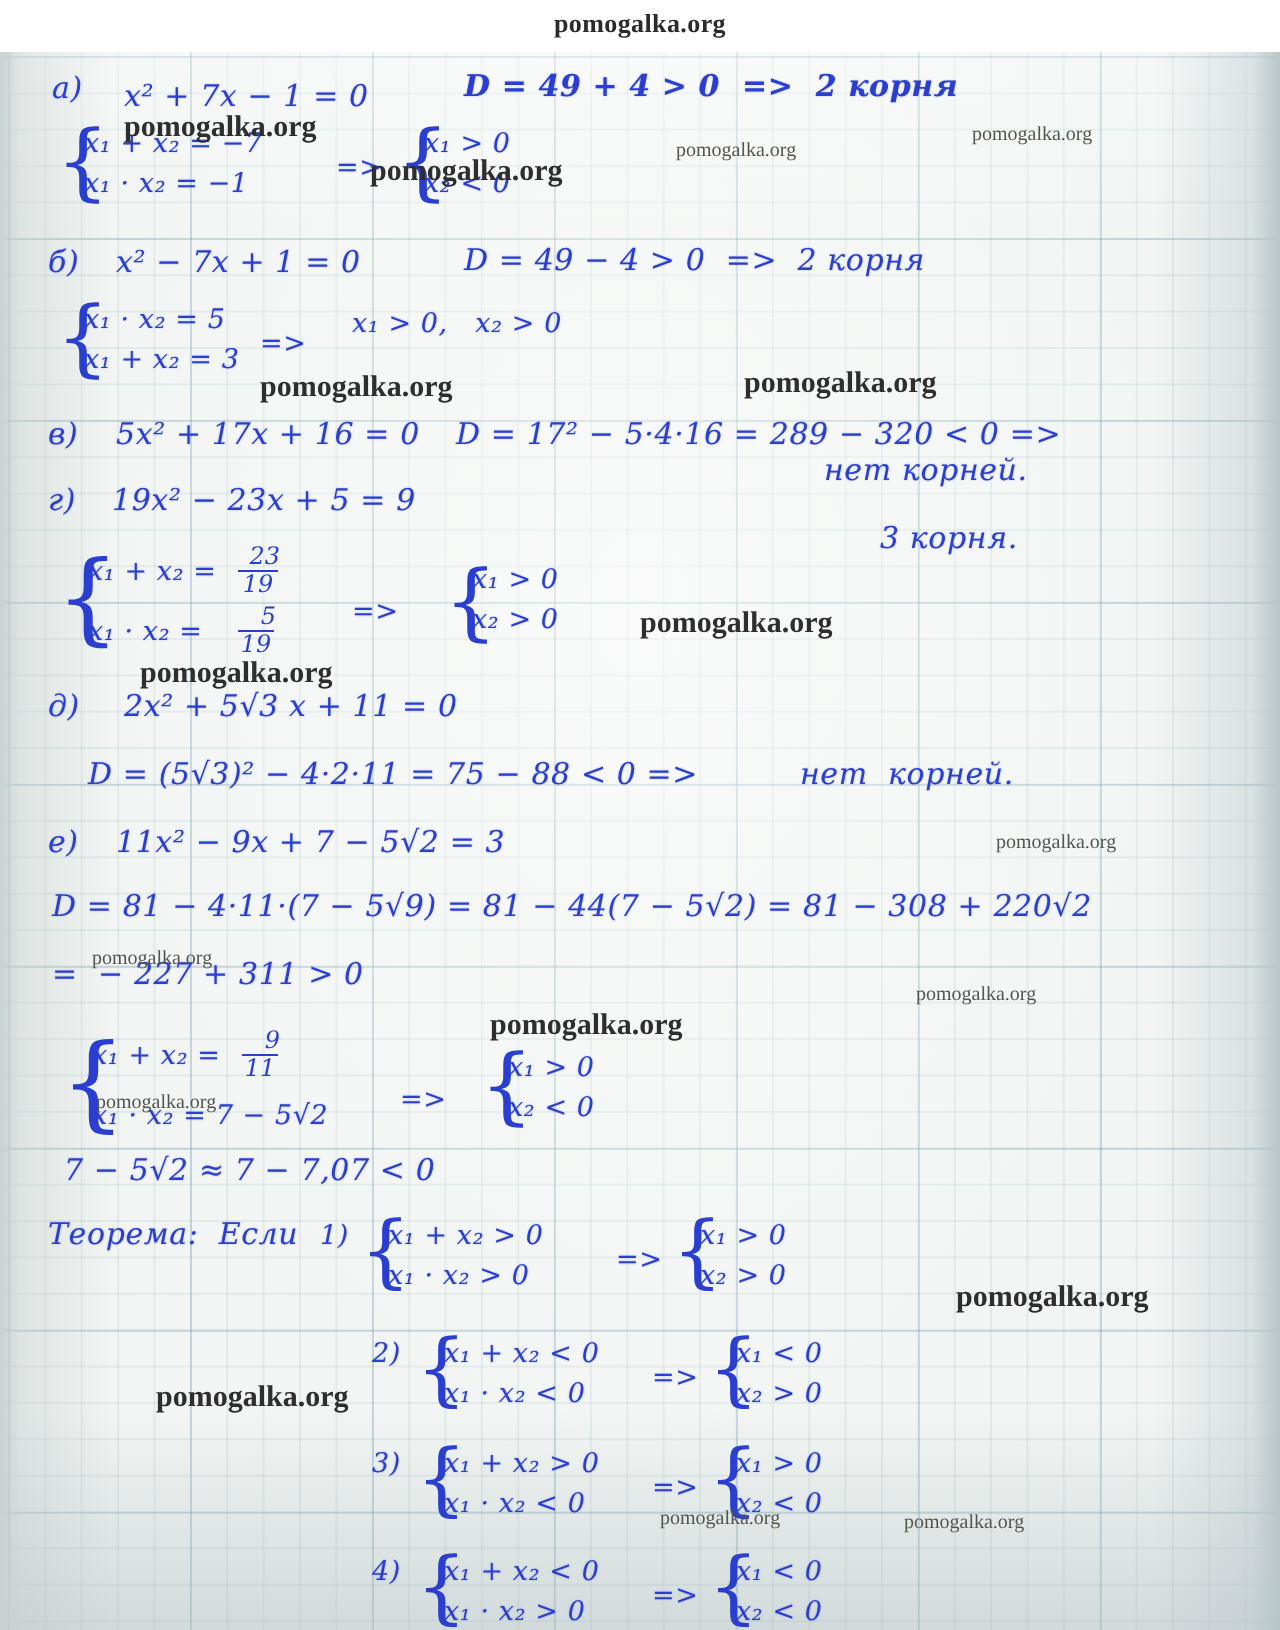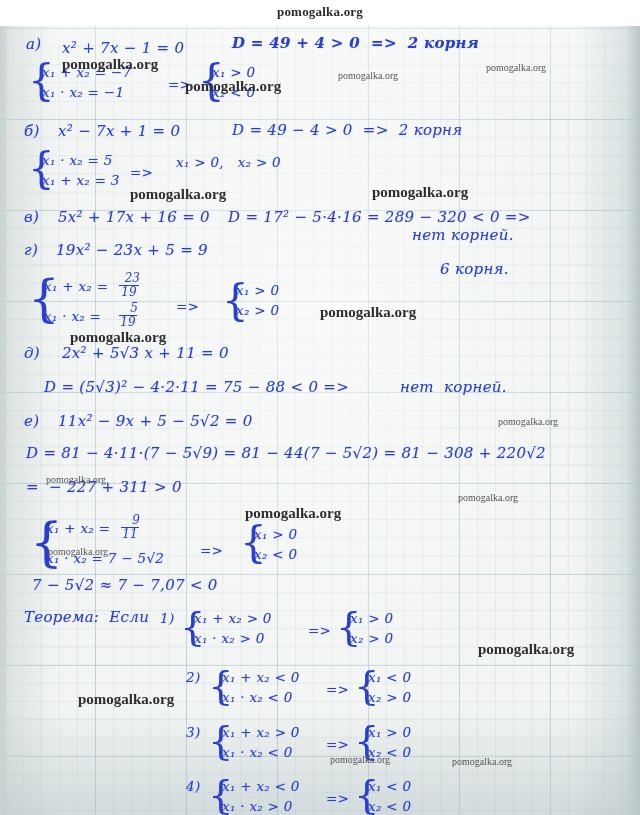--- a/index.html
+++ b/index.html
@@ -171,21 +171,21 @@
   <div class="hw md" style="left:130px; top:138px;">=&gt;</div>
   <div class="hw md" style="left:176px; top:128px;">x₁ &gt; 0,   x₂ &gt; 0</div>
 
   <div class="hw lg" style="left:24px; top:182px;">в)</div>
   <div class="hw lg" style="left:58px; top:182px;">5x² + 17x + 16 = 0</div>
   <div class="hw lg" style="left:228px; top:182px;">D = 17² − 5·4·16 = 289 − 320 &lt; 0 =&gt;</div>
   <div class="hw lg" style="left:412px; top:200px;">нет корней.</div>
 
   <div class="hw lg" style="left:24px; top:215px;">г)</div>
   <div class="hw lg" style="left:56px; top:215px;">19x² − 23x + 5 = 9</div>
-  <div class="hw lg" style="left:440px; top:234px;">6 корня.</div>
+  <div class="hw lg" style="left:440px; top:234px;">3 корня.</div>
 
   <div class="brace" style="left:28px; top:248px; font-size:50px;">{</div>
   <div class="hw md" style="left:44px; top:252px;">x₁ + x₂ =</div>
   <div class="frac" style="left:118px; top:246px; width:22px;">
     <span class="num">23</span>
     <span class="bar"></span>
     <span class="den">19</span>
   </div>
   <div class="hw md" style="left:44px; top:282px;">x₁ · x₂ =</div>
   <div class="frac" style="left:118px; top:276px; width:20px;">
@@ -197,21 +197,21 @@
   <div class="brace" style="left:222px; top:254px; font-size:42px;">{</div>
   <div class="hw md" style="left:236px; top:256px;">x₁ &gt; 0</div>
   <div class="hw md" style="left:236px; top:276px;">x₂ &gt; 0</div>
 
   <div class="hw lg" style="left:24px; top:318px;">д)</div>
   <div class="hw lg" style="left:62px; top:318px;">2x² + 5√3 x + 11 = 0</div>
   <div class="hw lg" style="left:32px; top:352px;margin-left:12px;">D = (5√3)² − 4·2·11 = 75 − 88 &lt; 0 =&gt;</div>
   <div class="hw lg" style="left:400px; top:352px;">нет  корней.</div>
 
   <div class="hw lg" style="left:24px; top:386px;">е)</div>
-  <div class="hw lg" style="left:58px; top:386px;">11x² − 9x + 5 − 5√2 = 0</div>
+  <div class="hw lg" style="left:58px; top:386px;">11x² − 9x + 7 − 5√2 = 3</div>
   <div class="hw lg" style="left:26px; top:418px;">D = 81 − 4·11·(7 − 5√9) = 81 − 44(7 − 5√2) = 81 − 308 + 220√2</div>
   <div class="hw lg" style="left:26px; top:452px;">=  − 227 + 311 &gt; 0</div>
 
   <div class="brace" style="left:30px; top:490px; font-size:52px;">{</div>
   <div class="hw md" style="left:46px; top:494px;">x₁ + x₂ =</div>
   <div class="frac" style="left:120px; top:488px; width:20px;">
     <span class="num">9</span>
     <span class="bar"></span>
     <span class="den">11</span>
   </div>

